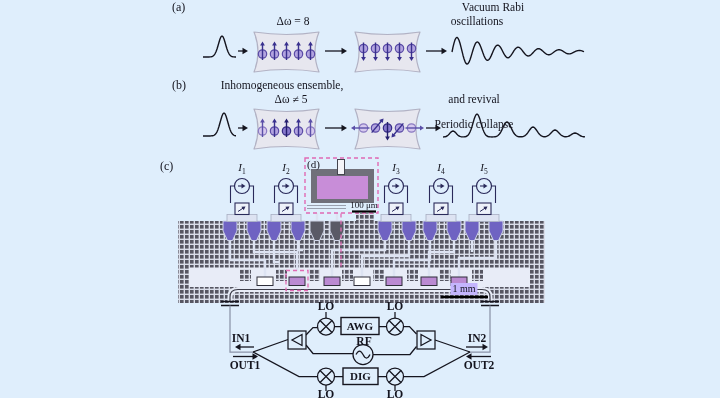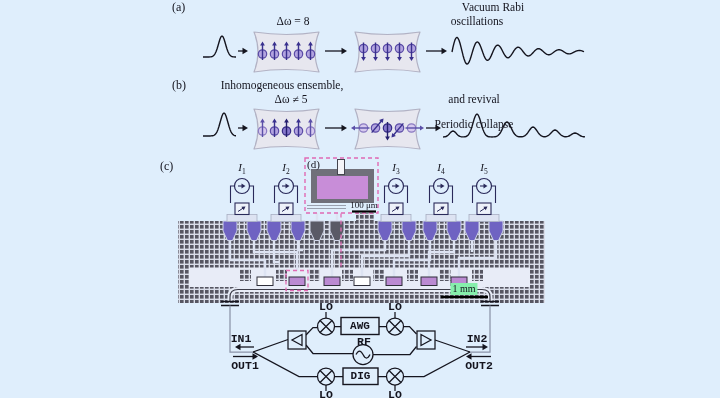--- a/index.html
+++ b/index.html
@@ -1,25 +1,25 @@
 <!DOCTYPE html>
 <html><head>
 <meta charset="utf-8">
 <style>
   html,body{margin:0;padding:0;}
   #fig{position:relative;width:720px;height:405px;background:#dfeefc;overflow:hidden;
        font-family:"Liberation Serif",serif;color:#14141e;}
   #fig .t{position:absolute;font-size:11.5px;line-height:1.15;white-space:nowrap;}
   #fig .ctr{transform:translateX(-50%);}
-  #fig .b{font-weight:bold;font-family:Liberation Mono, monospace;}
+  #fig .b{font-weight:bold;}
   #fig .pl{font-size:12px;}
   #fig .src{font-style:italic;font-size:11px;}
   #fig .src sub{font-size:7.5px;font-style:normal;}
   #fig .small{font-size:9px;}
-  #fig .mm{font-size:10px;background:#86efac;padding:0 2px;}
+  #fig .mm{font-size:10px;background:#c4b5fd;padding:0 2px;}
   svg{position:absolute;left:0;top:0;}
   #whitestrip{position:absolute;left:0;bottom:0;width:720px;height:7px;background:#ffffff;}
 </style>
 </head>
 <body>
 
 <div id="fig">
 
   <svg id="art" width="720" height="405">
     <defs>

